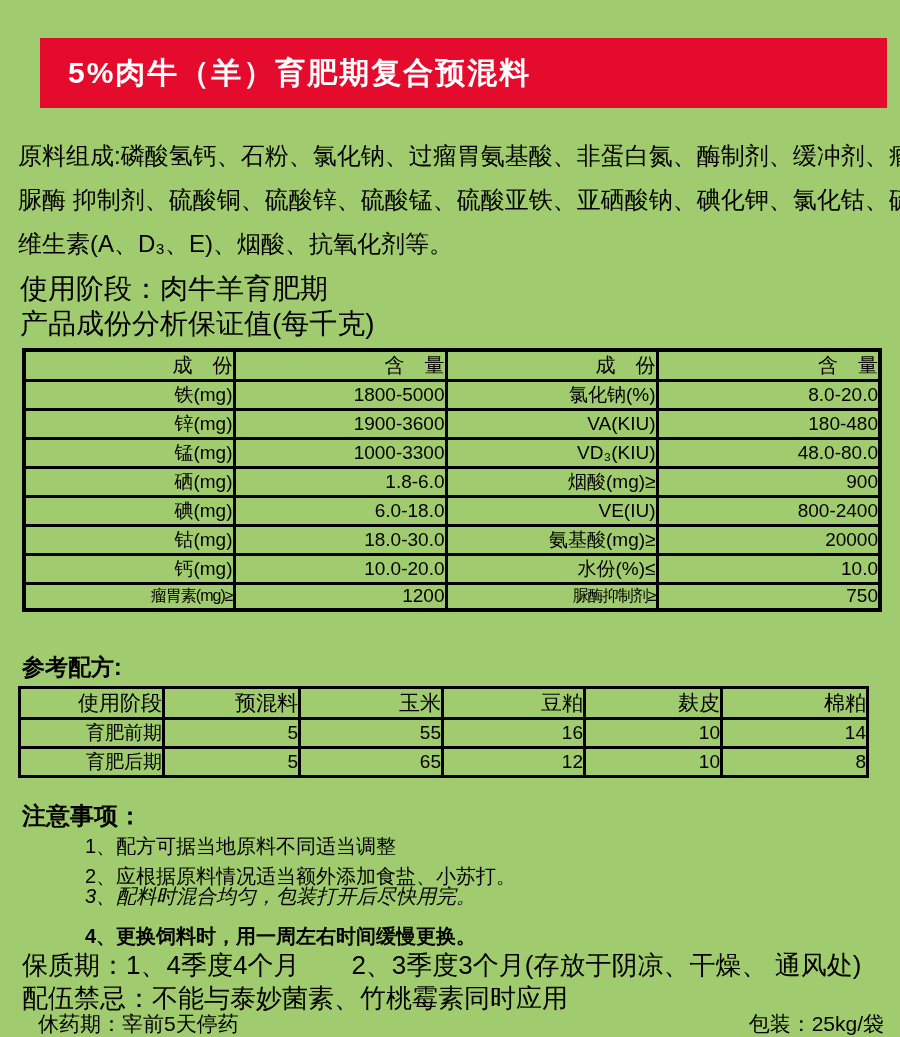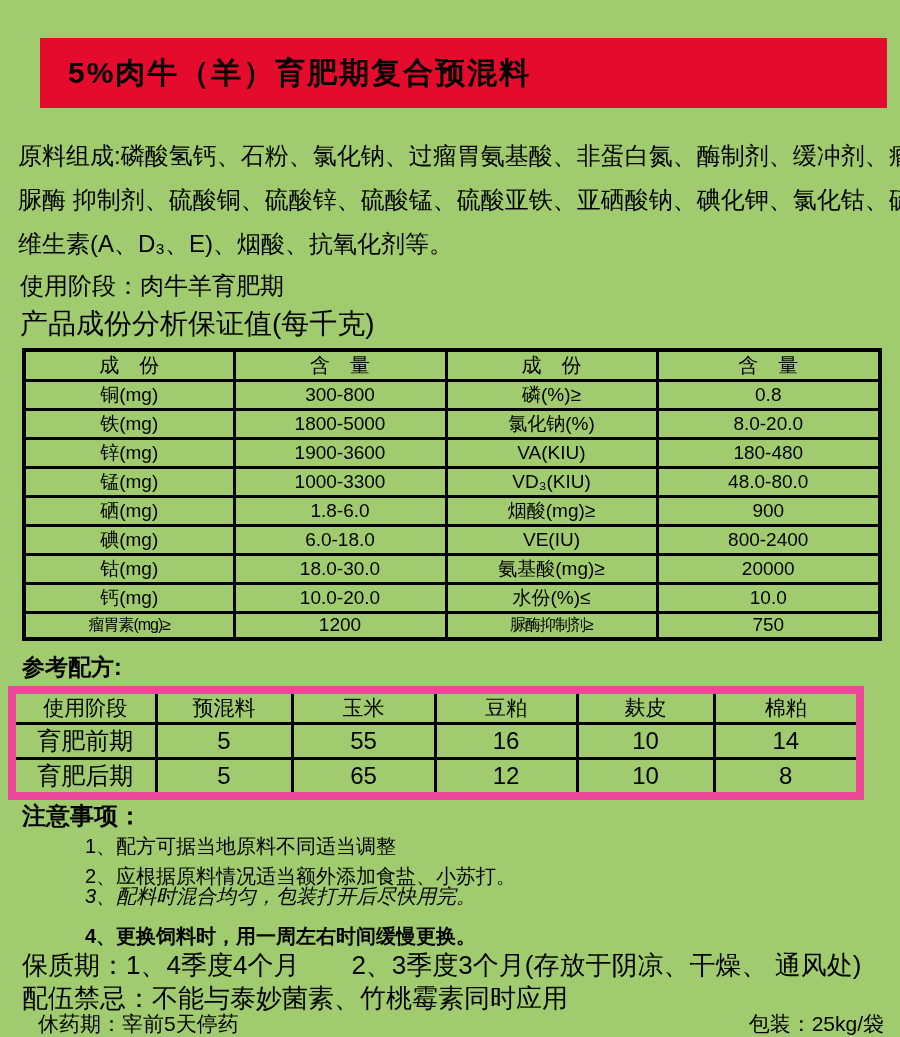--- a/index.html
+++ b/index.html
@@ -12,65 +12,65 @@
     position: relative;
     overflow: hidden;
   }
   .banner {
     position: absolute; left: 40px; top: 38px;
     width: 847px; height: 70px;
     background: #e50b2c;
     display: flex; align-items: center;
   }
   .banner .title {
-    color: #000000; font-weight: bold; font-size: 30px;
+    color: #ffffff; font-weight: bold; font-size: 30px;
     padding-left: 28px; letter-spacing: 2px; white-space: nowrap;
   }
   .ingredients {
     position: absolute; left: 18px; top: 134px; width: 874px;
     font-size: 24px; line-height: 44px; letter-spacing: 0px;
     white-space: nowrap;
   }
   .usage-stage {
     position: absolute; left: 20px; top: 270px;
-    font-size: 24px; white-space: nowrap; font-family: Liberation Mono, monospace;
+    font-size: 28px; white-space: nowrap; font-family: Liberation Mono, monospace;
   }
   .analysis-title {
     position: absolute; left: 20px; top: 305px;
     font-size: 28px; white-space: nowrap;
   }
   table.grid {
     border-collapse: collapse; table-layout: fixed;
     background: transparent;
   }
   table.grid th, table.grid td {
     border: 3px solid #000;
-    text-align: center; vertical-align: middle;
+    text-align: right; vertical-align: middle;
     padding: 0; font-weight: normal;
     overflow: hidden; white-space: nowrap;
   }
   .analysis-table {
     position: absolute; left: 22px; top: 348px; width: 856px;
     border: 4px solid #000;
   }
   .analysis-table th { height: 26px; font-size: 20px; }
   .analysis-table td { height: 26px; font-size: 19px; }
   .analysis-table tr:last-child td:nth-child(odd) {
     font-size: 16px; letter-spacing: -1px;
   }
   .formula-title {
     position: absolute; left: 22px; top: 652px;
     font-size: 23px; font-weight: bold; white-space: nowrap;
   }
   .formula-table {
-    position: absolute; left: 8px; top: 686px; width: 848px;
-    border: 8px solid #ec4899;
+    position: absolute; left: 18px; top: 686px; width: 848px;
+    border: 3px solid #ec4899;
   }
   .formula-table th { height: 25px; font-size: 21px; }
-  .formula-table td { height: 25px; font-size: 24px; }
+  .formula-table td { height: 25px; font-size: 19px; }
   .notes-title {
     position: absolute; left: 22px; top: 800px;
     font-size: 24px; font-weight: bold; white-space: nowrap;
   }
   .note-item {
     position: absolute; left: 85px;
     font-size: 20px; white-space: nowrap;
   }
   .note-0 { top: 833px; }
   .note-1 { top: 863px; }
@@ -110,26 +110,20 @@
       <col style="width:212px">
       <col style="width:211px">
       <col style="width:223px">
   </colgroup>
   <tbody>
       <tr>
     <th>成　份</th>
     <th>含　量</th>
     <th>成　份</th>
     <th>含　量</th>
-  </tr>
-  <tr>
-    <td>铜(mg)</td>
-    <td>300-800</td>
-    <td>磷(%)≥</td>
-    <td>0.8</td>
   </tr>
   <tr>
     <td>铁(mg)</td>
     <td>1800-5000</td>
     <td>氯化钠(%)</td>
     <td>8.0-20.0</td>
   </tr>
   <tr>
     <td>锌(mg)</td>
     <td>1900-3600</td>

